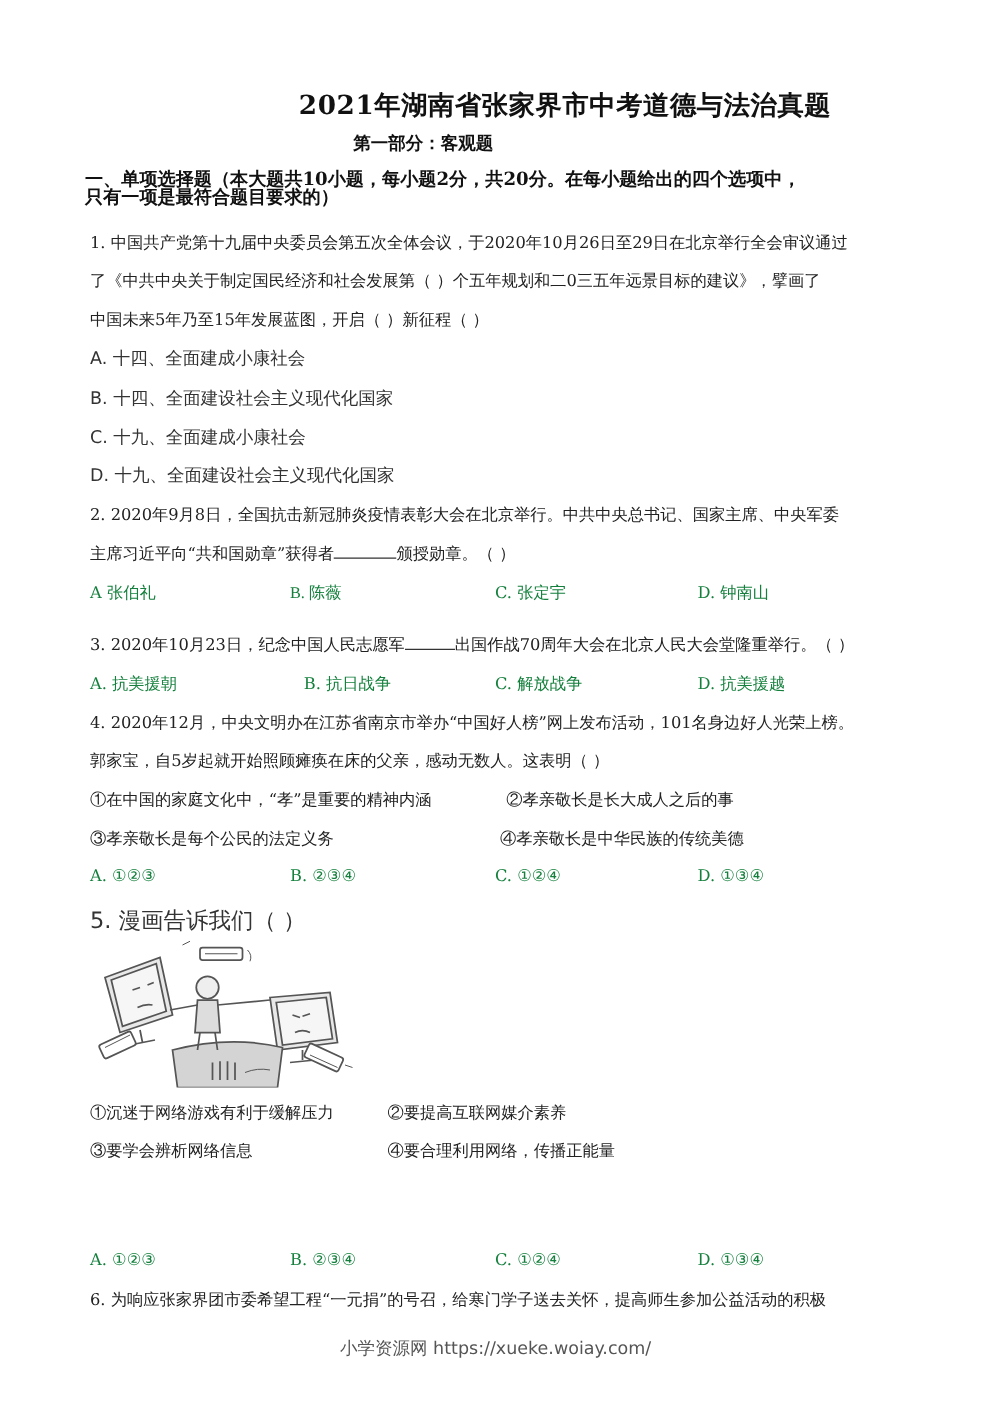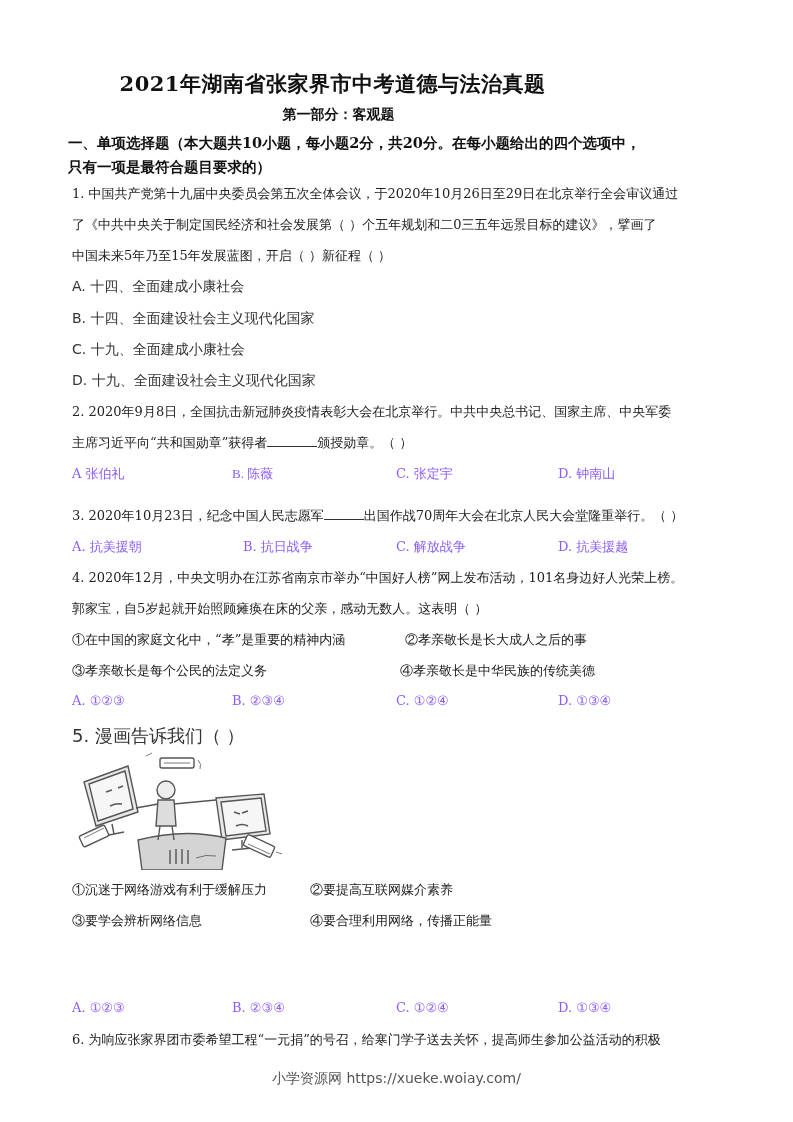--- a/index.html
+++ b/index.html
@@ -3,52 +3,52 @@
 <meta charset="utf-8">
 <style>
   html, body { margin: 0; padding: 0; background: #ffffff; }
   body {
     width: 793px; height: 1122px; position: relative; overflow: hidden;
     font-family: "DejaVu Serif", "Liberation Serif", serif;
     color: #1a1a1a;
   }
   .abs { position: absolute; white-space: nowrap; }
   .title {
-    left: 0; width: 665px; top: 70px; text-align: center;
+    left: 0; width: 665px; top: 70px; text-align: right;
     font-size: 21px; font-weight: bold; letter-spacing: 0.5px; color: #111;
   }
   .subtitle {
     left: 0; width: 677px; top: 106px; text-align: center;
     font-size: 14px; font-weight: bold; color: #111;
   }
   .section {
     left: 68px; font-size: 14.5px; font-weight: bold; color: #111;
   }
   .line { left: 72px; font-size: 13px; color: #222; }
   .opt-sans { font-family: "DejaVu Sans", "Liberation Sans", sans-serif; font-size: 14px; color: #333; }
-  .choice { font-size: 13px; color: #8b5cf6; }
+  .choice { font-size: 13px; color: #15803d; }
   .blank { display: inline-block; border-bottom: 1px solid #333; height: 12px; vertical-align: baseline; }
   .cartoon {
     position: absolute; left: 76px; top: 752px; width: 212px; height: 118px;
   }
   .footer {
     left: 0; width: 793px; top: 1070px; text-align: center;
     font-family: "DejaVu Sans", "Liberation Sans", sans-serif;
     font-size: 14px; color: #555;
   }
 </style>
 </head>
 <body>
 
 <div>
 
   <div class="abs title">2021年湖南省张家界市中考道德与法治真题</div>
   <div class="abs subtitle">第一部分：客观题</div>
   <div class="abs section" style="top:134px;">一、单项选择题（本大题共10小题，每小题2分，共20分。在每小题给出的四个选项中，</div>
-  <div class="abs section" style="top:158px;text-align:right;">只有一项是最符合题目要求的）</div>
+  <div class="abs section" style="top:148px;text-align:right;">只有一项是最符合题目要求的）</div>
 
   <div>
     <div class="abs line" style="top:185px;">1. 中国共产党第十九届中央委员会第五次全体会议，于2020年10月26日至29日在北京举行全会审议通过</div>
     <div class="abs line" style="top:216px;">了《中共中央关于制定国民经济和社会发展第（    ）个五年规划和二0三五年远景目标的建议》，擘画了</div>
     <div class="abs line" style="top:247px;">中国未来5年乃至15年发展蓝图，开启（    ）新征程（    ）</div>
     <div class="abs line opt-sans" style="top:278px;">A.  十四、全面建成小康社会</div>
     <div class="abs line opt-sans" style="top:310px;">B.  十四、全面建设社会主义现代化国家</div>
     <div class="abs line opt-sans" style="top:341px;">C.  十九、全面建成小康社会</div>
     <div class="abs line opt-sans" style="top:372px;">D.  十九、全面建设社会主义现代化国家</div>
   </div>

